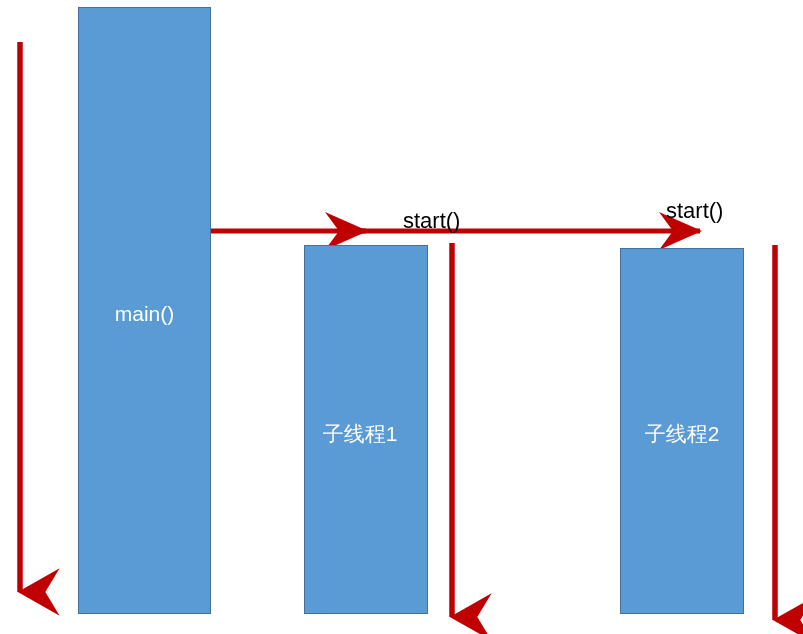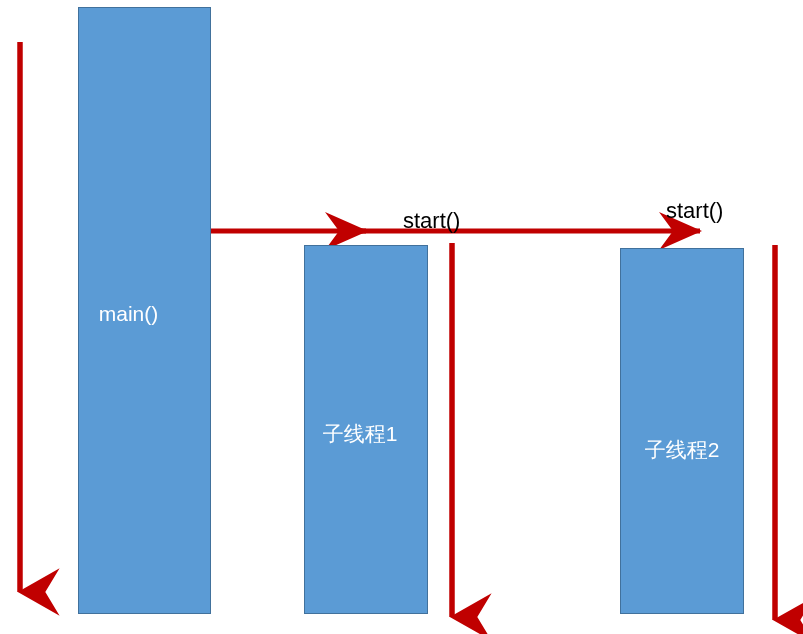--- a/index.html
+++ b/index.html
@@ -71,24 +71,24 @@
       <line x1="775" y1="245" x2="775" y2="620" stroke="#C00000" stroke-width="5.5" marker-end="url(#arrowhead-down)"></line>
     </g>
 
     <g>
       <line x1="200" y1="231" x2="366" y2="231" stroke="#C00000" stroke-width="5" marker-end="url(#arrowhead-right)"></line>
       <line x1="360" y1="231" x2="700" y2="231" stroke="#C00000" stroke-width="5" marker-end="url(#arrowhead-right)"></line>
     </g>
   </svg>
 
   <div class="lifeline-box" style="left:78px; top:7px; width:133px; height:607px;"></div>
-  <div class="lifeline-label" style="left:62px; top:303px; width:133px;">main()</div>
+  <div class="lifeline-label" style="left:78px; top:303px; width:133px;">main()</div>
 
   <div class="lifeline-box" style="left:304px; top:245px; width:124px; height:369px;"></div>
   <div class="lifeline-label" style="left:304px; top:423px; width:112px;">子线程1</div>
 
   <div class="lifeline-box" style="left:620px; top:248px; width:124px; height:366px;"></div>
-  <div class="lifeline-label" style="left:620px; top:423px; width:124px;margin-top:16px;">子线程2</div>
+  <div class="lifeline-label" style="left:620px; top:423px; width:124px;">子线程2</div>
 
   <div class="call-label" style="left:403px; top:210px;">start()</div>
   <div class="call-label" style="left:666px; top:200px;">start()</div>
 
 </div>
 
 </body></html>

